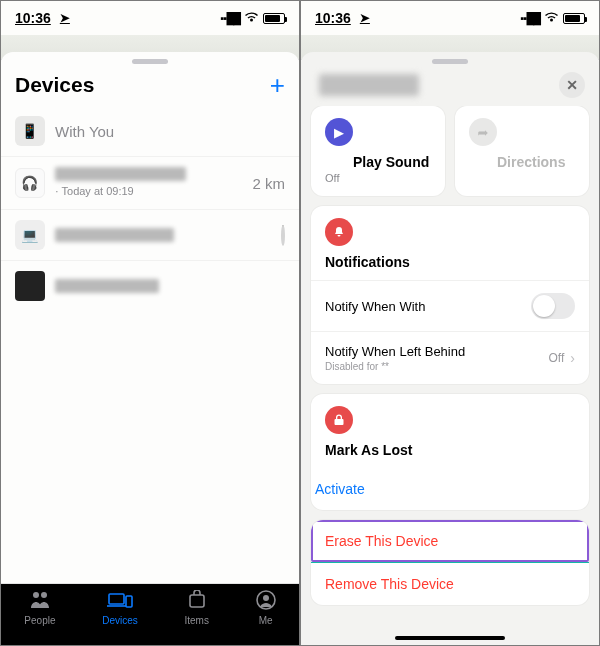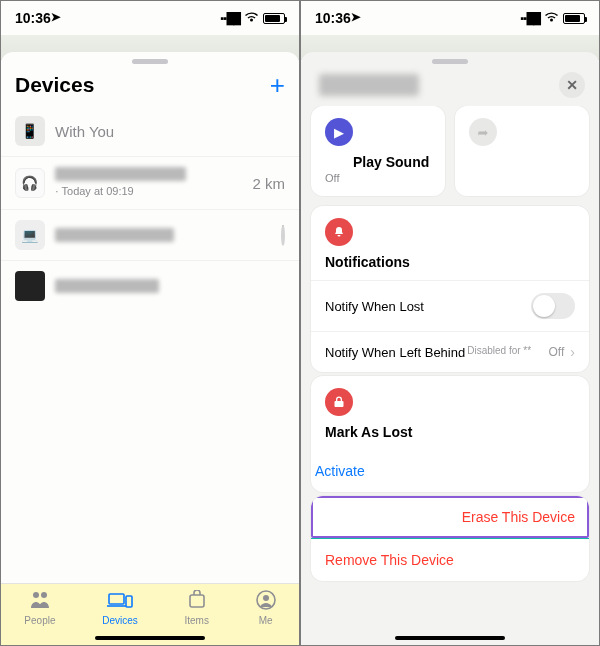--- a/index.html
+++ b/index.html
@@ -24,21 +24,21 @@
     height: 34px;
     display: flex;
     align-items: center;
     justify-content: space-between;
     padding: 0 14px;
     font-size: 14px;
     font-weight: 600;
     color: #000;
     background: #fdfdfb;
   }
-  .statusbar .left { display:flex; align-items:flex-start; gap:0; }
+  .statusbar .left { display:flex; align-items:center; gap:9px;text-decoration:underline; }
   .statusbar .right { display:flex; align-items:center; gap:4px; }
   .loc-arrow { font-size: 12px; }
   .signal-dots { letter-spacing:-1px; font-size:11px;}
   .wifi { font-size:13px;}
   .battery {
     width:22px; height:11px; border:1px solid #000; border-radius:2px; position:relative;
   }
   .battery::after{
     content:""; position:absolute; right:-3px; top:3px; width:2px; height:5px; background:#000; border-radius:0 1px 1px 0;
   }
@@ -96,21 +96,21 @@
     height:14px;width:70%;border-radius:2px;
     background:#b9b9b9;
     filter: blur(2px);
   }
   .row .sub { font-size:11px; color:#8a8a8e;}
   .row .trailing { font-size:15px; color:#8a8a8e; flex-shrink:0;}
   .spinner {
     width:16px;height:16px;border:2px solid #d4d4d4;border-top-color:#999;border-radius:50%;
   }
   .tabbar {
-    height:62px;border-top:1px solid #e3e3e3;background:#fef9c3;
+    height:62px;border-top:1px solid #e3e3e3;background:#000000;
     display:flex;justify-content:space-around;align-items:flex-start;padding-top:6px;
     position:relative;
   }
   .tabbar .tab { display:flex;flex-direction:column;align-items:center;gap:2px;font-size:10px;color:#8e8e93;}
   .tabbar .tab.active { color:#0b7aff;}
   .tabbar .tab .ico{ font-size:20px;line-height:1;}
   .home-ind {
     position:absolute;bottom:5px;left:50%;transform:translateX(-50%);
     width:110px;height:4px;background:#000;border-radius:3px;
   }
@@ -130,51 +130,51 @@
     color:#fff;font-size:13px;margin-bottom:8px;
   }
   .ic-play{background:#5354d6;}
   .ic-dir{background:#e8e8e7;color:#bcbcbb;}
   .ic-bell{background:#e74a4a;}
   .ic-lock{background:#e74a4a;}
   .card .ttl{font-size:14px;font-weight:600;color:#000;padding-left:28px;}
   .card .sub{font-size:11px;color:#8a8a8e;margin-top:2px;}
   .card.disabled .ttl{color:#b8b8b7;}
   .section{
-    background:#fff;border-radius:12px;margin-bottom:4px;overflow:hidden;
+    background:#fff;border-radius:12px;margin-bottom:10px;overflow:hidden;
     box-shadow:0 0 0 1px rgba(0,0,0,0.03);
   }
   .section .sec-head{padding:12px 14px 10px;}
   .section .sec-head .ttl{font-size:14px;font-weight:600;margin-top:8px;}
   .section .line{
     display:flex;align-items:center;justify-content:space-between;
     padding:12px 14px;border-top:1px solid #f0f0ef;font-size:13px;color:#000;
   }
-  .section .line .l2{display:flex;flex-direction:row;gap:2px;}
+  .section .line .l2{display:flex;flex-direction:column;gap:2px;}
   .section .line .l2 .sub{font-size:10px;color:#9a9a9e;}
   .switch{
     width:44px;height:26px;background:#e9e9ea;border-radius:13px;position:relative;
   }
   .switch::after{
     content:"";position:absolute;left:2px;top:2px;width:22px;height:22px;background:#fff;
     border-radius:50%;box-shadow:0 1px 2px rgba(0,0,0,0.25);
   }
   .chev{color:#c0c0c3;font-size:14px;margin-left:6px;}
   .off-label{font-size:12px;color:#9a9a9e;display:flex;align-items:center;}
   .link-line{
     padding:13px 4px;font-size:14px;color:#0b7aff;
   }
   .danger-section{
     background:#fff;border-radius:12px;margin-bottom:10px;overflow:hidden;
     box-shadow:0 0 0 1px rgba(0,0,0,0.03);
   }
   .danger-line{
     padding:13px 14px;font-size:14px;color:#ff3b30;border-top:1px solid #14b8a6;
   }
-  .danger-line:first-child{border-top:none;text-align:right;}
+  .danger-line:first-child{border-top:none;}
   .highlight{
     outline:2px solid #8a5bd6;outline-offset:-2px;border-radius:2px;
   }
   .home-ind2{
     position:absolute;bottom:5px;left:50%;transform:translateX(-50%);
     width:110px;height:4px;background:#000;border-radius:3px;
   }
 </style>
 </head>
 <body>
@@ -307,34 +307,35 @@
     </div>
     <div class="content-right">
       <div class="card-row">
         <div class="card">
           <div class="icon-circle ic-play">▶</div>
           <div class="ttl">Play Sound</div>
           <div class="sub">Off</div>
         </div>
         <div class="card disabled">
           <div class="icon-circle ic-dir">➦</div>
+          <div class="ttl">Directions</div>
         </div>
       </div>
 
       <div class="section">
         <div class="sec-head">
           <div class="icon-circle ic-bell">
             <svg width="12" height="12" viewBox="0 0 12 12">
                 <path fill="#fff" d="M6 1a3 3 0 013 3v2l1 2H2l1-2V4a3 3 0 013-3zM4.5 9h3a1.5 1.5 0 01-3 0z"></path>
               </svg>
           </div>
           <div class="ttl">Notifications</div>
         </div>
         <div class="line">
-          <span>Notify When Lost</span>
+          <span>Notify When With</span>
           <div class="switch"></div>
         </div>
         <div class="line">
           <div class="l2">
             <span>Notify When Left Behind</span>
             <span class="sub">Disabled for **</span>
           </div>
           <div class="off-label">
             <span>Off</span>
             <span class="chev">›</span>

